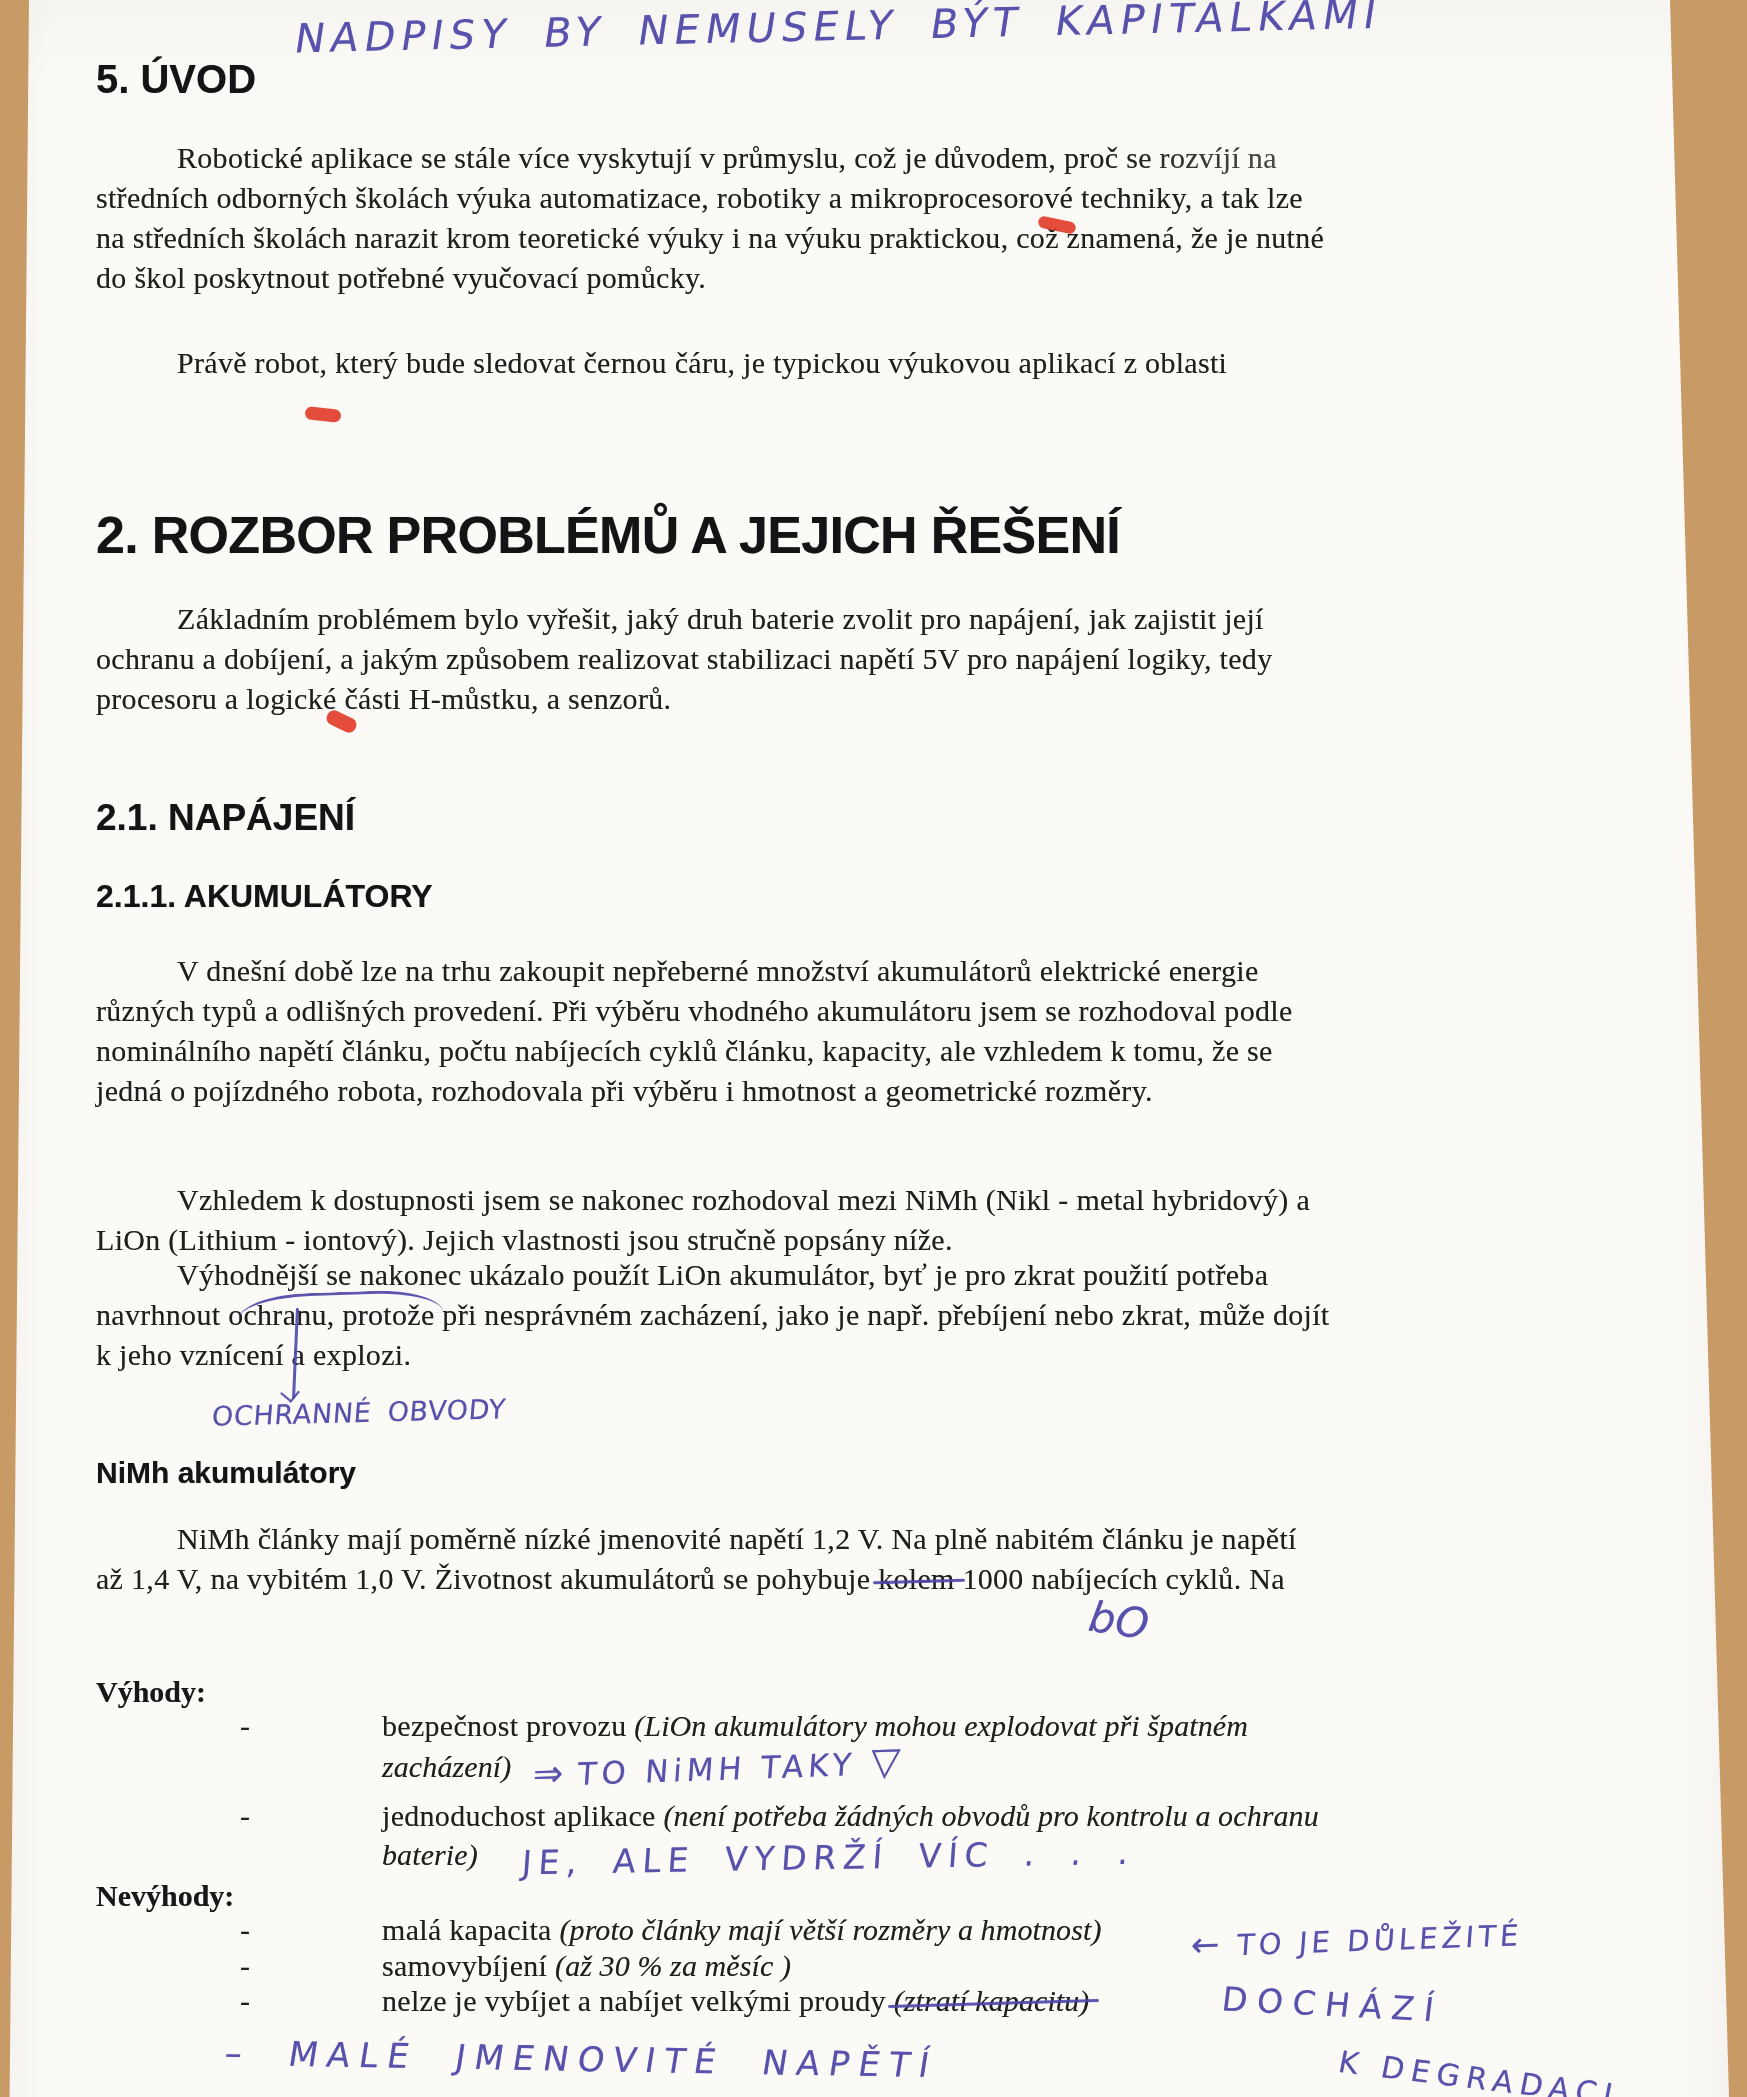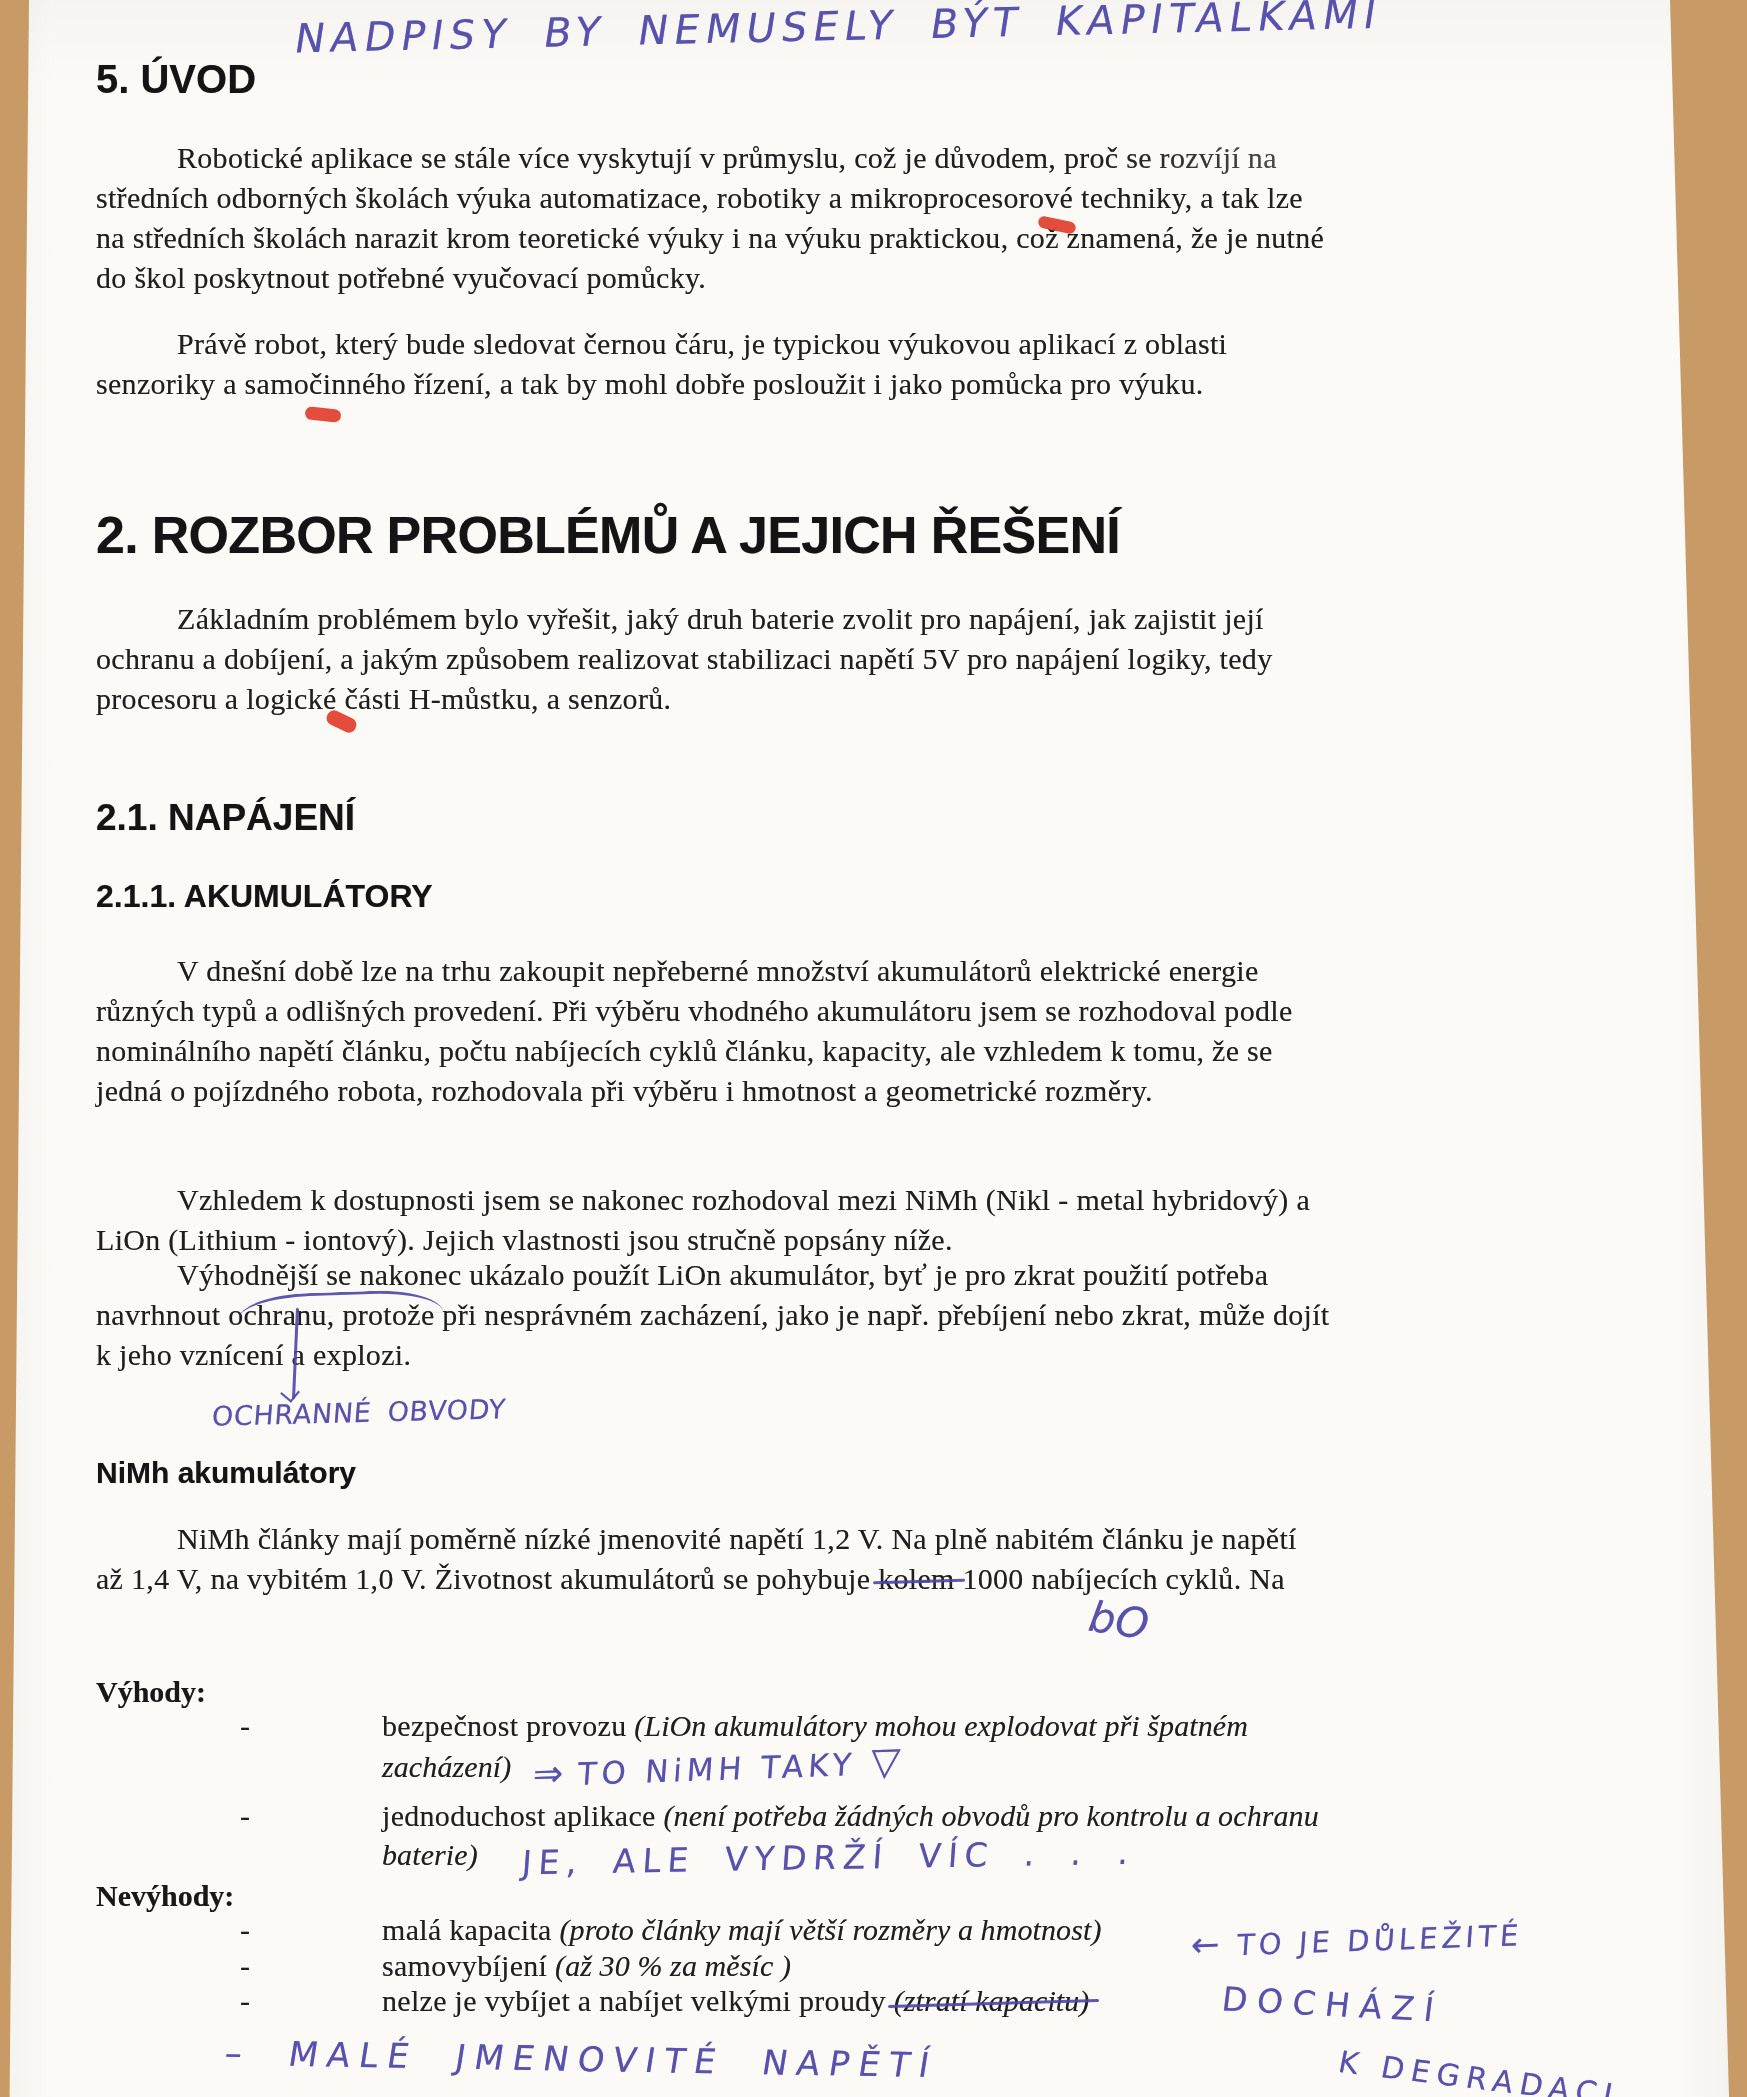--- a/index.html
+++ b/index.html
@@ -86,23 +86,22 @@
 
   <div class="para" style="top:138px;">
     <div class="pline ind">Robotické aplikace se stále více vyskytují v průmyslu, což je důvodem, proč se rozvíjí na</div>
     <div class="pline">středních odborných školách výuka automatizace, robotiky a mikroprocesorové techniky, a tak lze</div>
     <div class="pline">na středních školách narazit krom teoretické výuky i na výuku praktickou, což znamená, že je nutné</div>
     <div class="pline">do škol poskytnout potřebné vyučovací pomůcky.</div>
   </div>
   <div class="fade" style="left:1106px;top:135px;width:478px;height:48px;background:linear-gradient(90deg,rgba(251,250,246,0),rgba(251,250,246,.55));"></div>
   <div class="rmark" style="left:1038px;top:219px;width:38px;height:11.6px;transform:rotate(12deg);"></div>
 
-  <div class="para" style="top:324px;">
+  <div class="para" style="top:343px;">
     <div class="pline ind">Právě robot, který bude sledovat černou čáru, je typickou výukovou aplikací z oblasti</div>
-    <div class="pline">senzoriky a samočinného řízení, a tak by mohl dobře posloužit i jako pomůcka pro výuku.</div>
   </div>
   <div class="rmark" style="left:305px;top:408px;width:36px;height:13px;transform:rotate(6deg);"></div>
 
   <div class="heading" style="top:505px;font-size:52px;letter-spacing:-0.7px;text-align:center;">2. ROZBOR PROBLÉMŮ A JEJICH ŘEŠENÍ</div>
 
   <div class="para" style="top:599px;">
     <div class="pline ind">Základním problémem bylo vyřešit, jaký druh baterie zvolit pro napájení, jak zajistit její</div>
     <div class="pline">ochranu a dobíjení, a jakým způsobem realizovat stabilizaci napětí 5V pro napájení logiky, tedy</div>
     <div class="pline">procesoru a logické části H-můstku, a senzorů.</div>
   </div>

